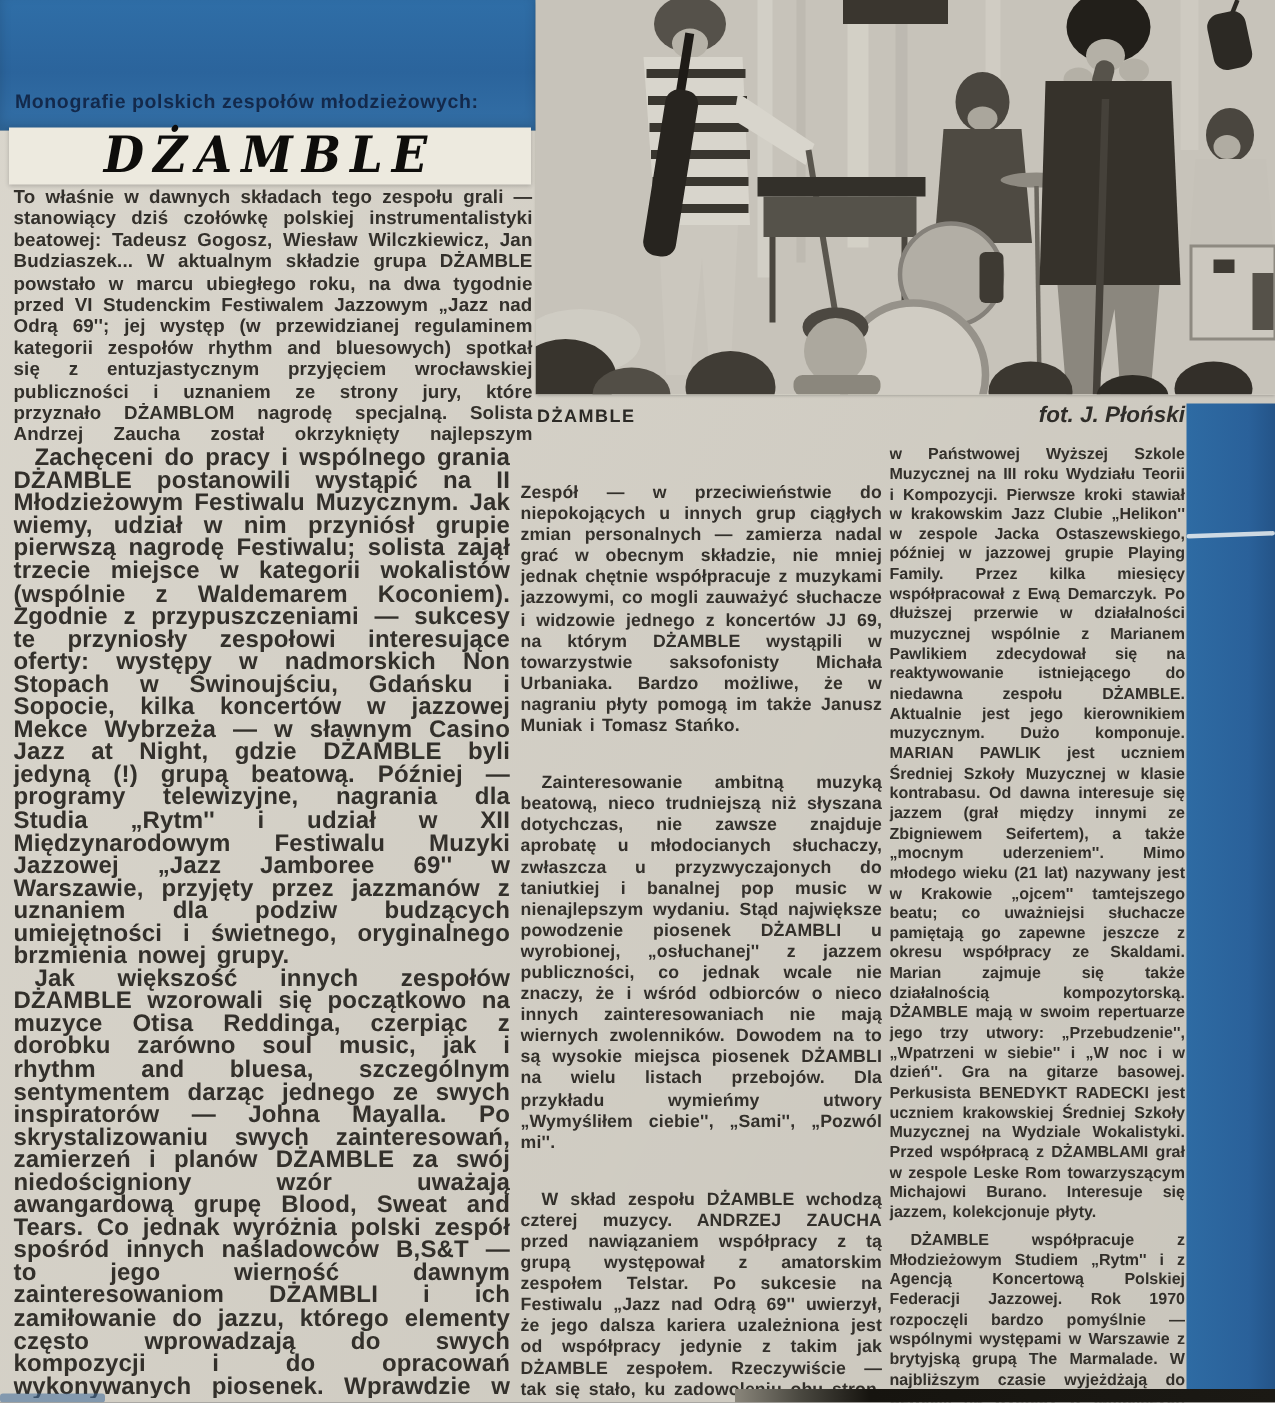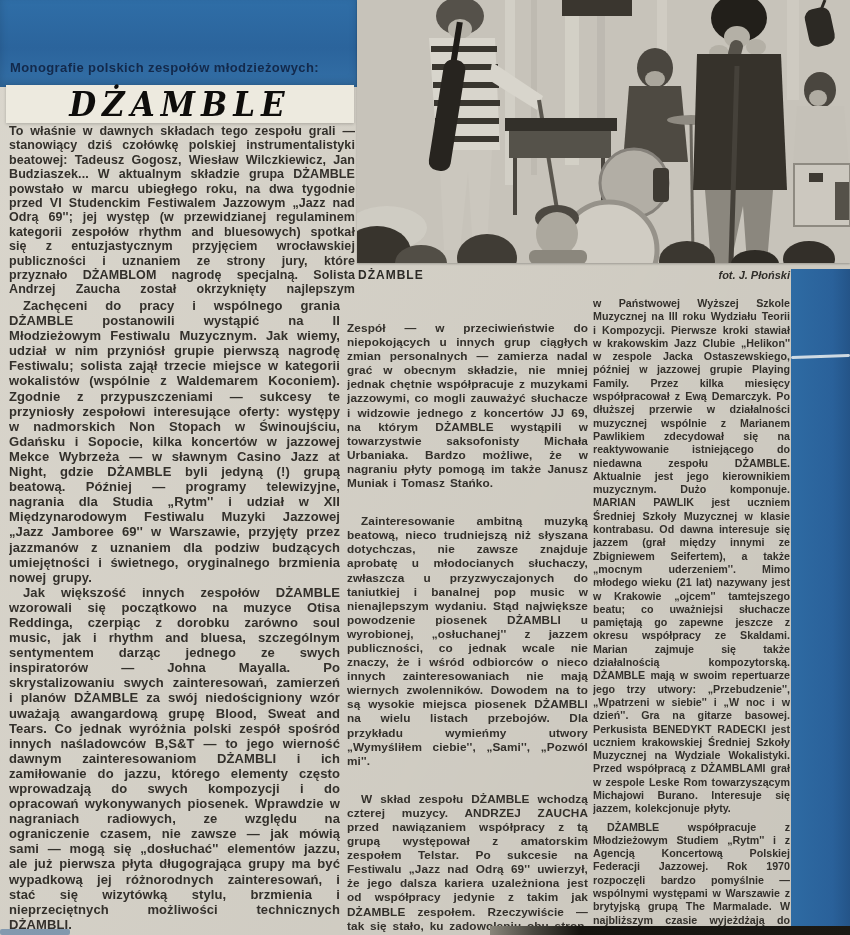--- a/index.html
+++ b/index.html
@@ -18,29 +18,29 @@
     background:#edeadf;box-shadow:0 1px 3px rgba(0,0,0,.2);
     display:flex;align-items:center;justify-content:center;}
   .page-title{font-family:"DejaVu Serif", serif;font-weight:bold;font-style:italic;
     font-size:31px;letter-spacing:6px;color:#0e0d0b;transform:scaleY(1.08);}
   
   .photo{position:absolute;left:357px;top:0;width:493px;height:263px;overflow:hidden;
     box-shadow:0 1px 2px rgba(0,0,0,.25);}
   .caption-row{position:absolute;left:358px;top:268px;width:432px;
     display:flex;justify-content:space-between;align-items:baseline;}
   .photo-caption{font-size:12px;font-weight:bold;letter-spacing:1px;color:#2c2a26;}
-  .photo-credit{font-size:11px;font-weight:bold;font-style:italic;color:#2f2d29;}
+  .photo-credit{font-size:15px;font-weight:bold;font-style:italic;color:#2f2d29;}
   
   .bodytext{position:absolute;text-align:justify;font-weight:bold;color:#33302b;overflow:hidden;}
   .bodytext p{margin:0;}
   .bodytext p + p{text-indent:14px;}
   .intro{left:9px;top:124px;width:346px;height:172px;
     font-size:12.5px;line-height:14.4px;word-spacing:2.5px;letter-spacing:.1px;}
   .col1{left:9px;top:298px;width:331px;height:634px;
-    font-size:13px;line-height:15.1px;word-spacing:2.5px;letter-spacing:.1px;}
+    font-size:16px;line-height:15.1px;word-spacing:2.5px;letter-spacing:.1px;}
   .col1 p:first-child{text-indent:14px;}
   .col2{left:347px;top:297px;width:241px;height:640px;
     font-size:11.8px;line-height:14.1px;word-spacing:1.5px;letter-spacing:.1px;}
   .col2 p{margin-bottom:4px;margin-top:24px;}
   .col3{left:593px;top:297px;width:197px;height:640px;
     font-size:10.7px;line-height:13.3px;word-spacing:1px;}
   .col3 p + p{margin-top:5px;}
   
   .blue-strip{position:absolute;left:791px;top:269px;width:59px;height:661px;
     background:linear-gradient(90deg,#2e6ba3 0%, #2a619a 70%, #245488 100%);}

